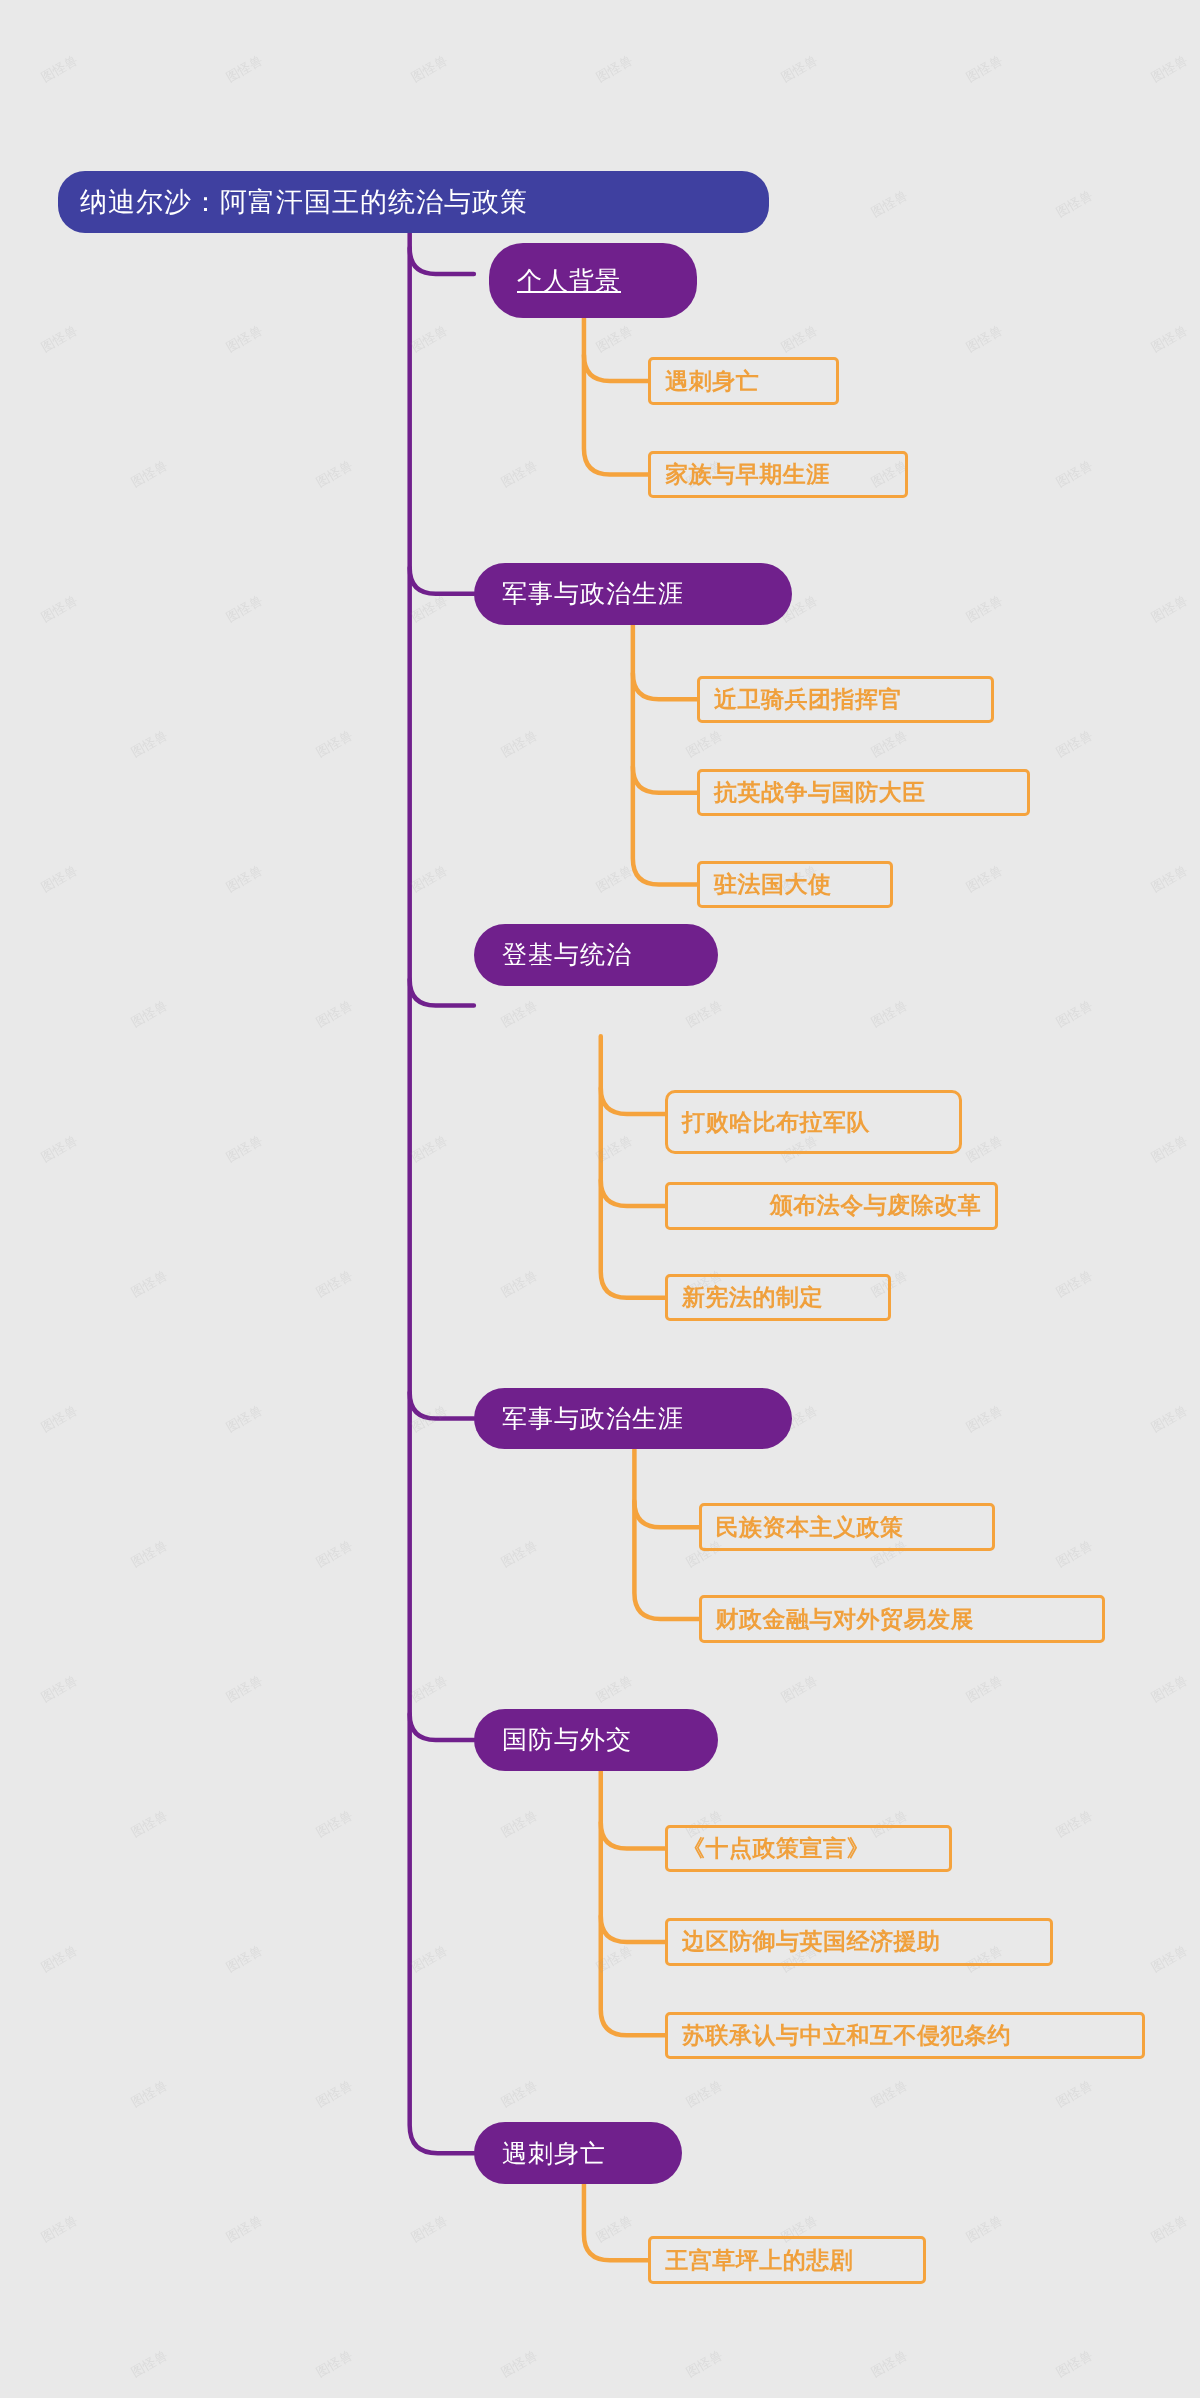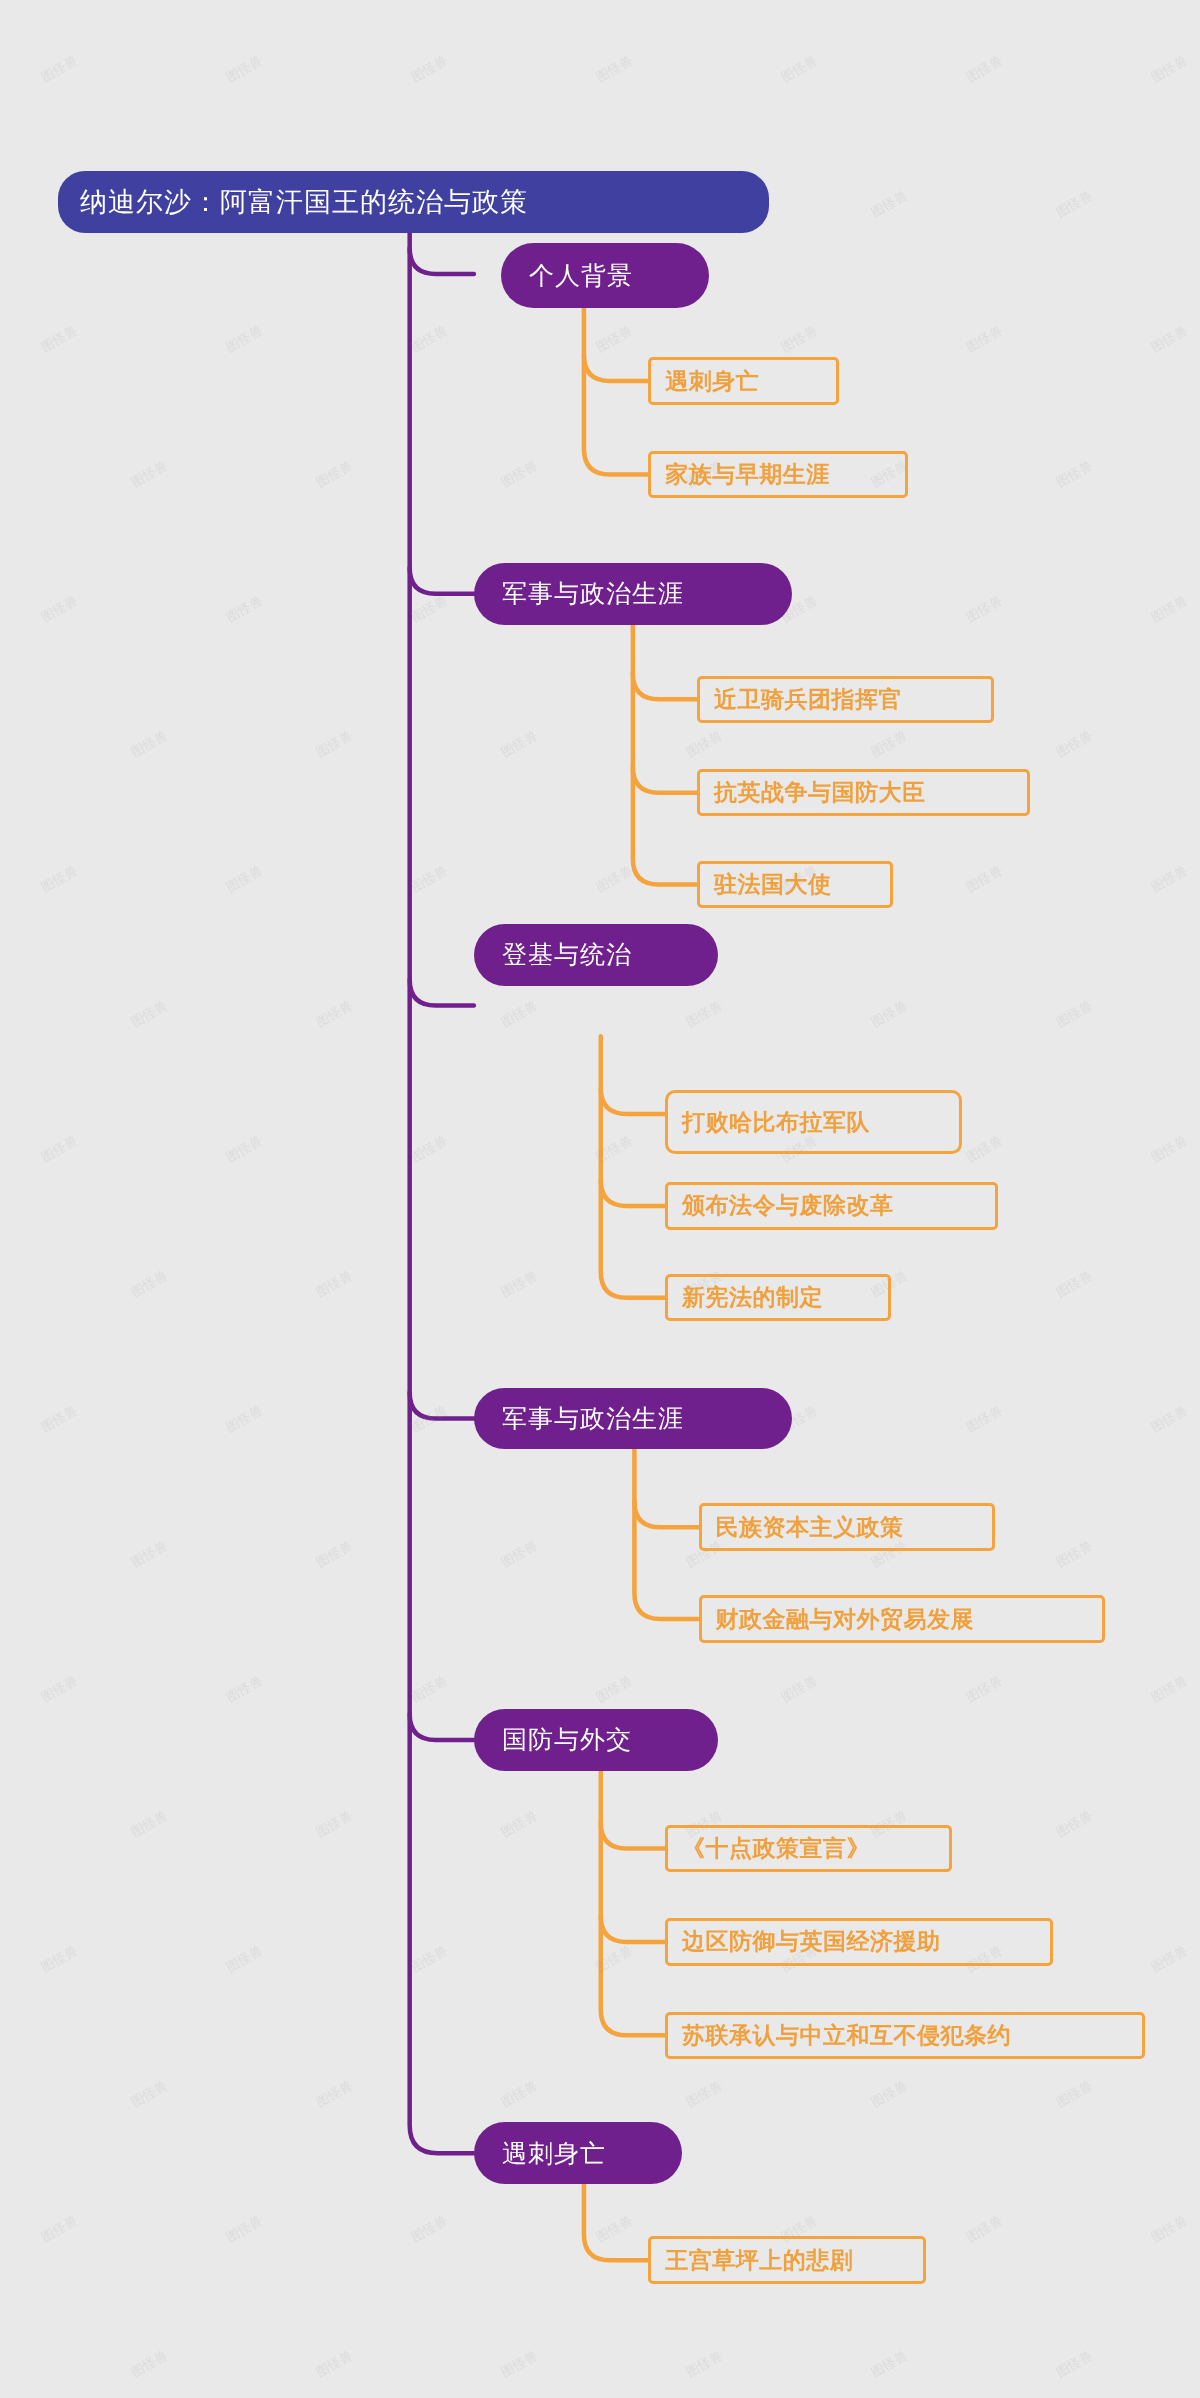--- a/index.html
+++ b/index.html
@@ -232,21 +232,21 @@
       <div class="watermark" style="left: 315px; top: 2355px;">图怪兽</div>
       <div class="watermark" style="left: 500px; top: 2355px;">图怪兽</div>
       <div class="watermark" style="left: 685px; top: 2355px;">图怪兽</div>
       <div class="watermark" style="left: 870px; top: 2355px;">图怪兽</div>
       <div class="watermark" style="left: 1055px; top: 2355px;">图怪兽</div>
     </div>
   <div id="nodes">
       <div class="node root-node" style="left: 58.0892px; top: 171.395px; min-width: 710.828px; height: 61.7022px; border-radius: 27px;">
         <span>纳迪尔沙：阿富汗国王的统治与政策</span>
       </div>
-      <div class="node branch-node" style="left: 501px; top: 243.075px; min-width: 207.898px; height: 65px;">
+      <div class="node branch-node" style="left: 489px; top: 243.075px; min-width: 207.898px; height: 75px; text-decoration: underline;">
         <span>个人背景</span>
       </div>
       <div class="node leaf-node" style="left: 648.153px; top: 357.267px; min-width: 191.083px; height: 47.5621px;">
         <span>遇刺身亡</span>
       </div>
       <div class="node leaf-node" style="left: 648.153px; top: 450.616px; min-width: 259.873px; height: 47.5621px;">
         <span>家族与早期生涯</span>
       </div>
       <div class="node branch-node" style="left: 473.885px; top: 562.91px; min-width: 317.962px; height: 61.7022px;">
         <span>军事与政治生涯</span>
@@ -259,21 +259,21 @@
       </div>
       <div class="node leaf-node" style="left: 697.07px; top: 860.74px; min-width: 195.669px; height: 47.5621px;">
         <span>驻法国大使</span>
       </div>
       <div class="node branch-node" style="left: 473.885px; top: 924px; min-width: 244.586px; height: 61.7022px;">
         <span>登基与统治</span>
       </div>
       <div class="node leaf-node" style="left: 664.968px; top: 1090.29px; min-width: 296.561px; height: 64px; border-radius: 10px;">
         <span>打败哈比布拉军队</span>
       </div>
-      <div class="node leaf-node" style="left: 664.968px; top: 1182.11px; min-width: 333.248px; height: 47.5621px;">
+      <div class="node leaf-node" style="left: 664.968px; top: 1182.11px; min-width: 333.248px; height: 47.5621px; justify-content: flex-end;">
         <span>颁布法令与废除改革</span>
       </div>
       <div class="node leaf-node" style="left: 664.968px; top: 1273.92px; min-width: 226.242px; height: 47.5621px;">
         <span>新宪法的制定</span>
       </div>
       <div class="node branch-node" style="left: 473.885px; top: 1387.75px; min-width: 317.962px; height: 61.7022px;">
         <span>军事与政治生涯</span>
       </div>
       <div class="node leaf-node" style="left: 698.599px; top: 1503.47px; min-width: 296.561px; height: 47.5621px;">
         <span>民族资本主义政策</span>

